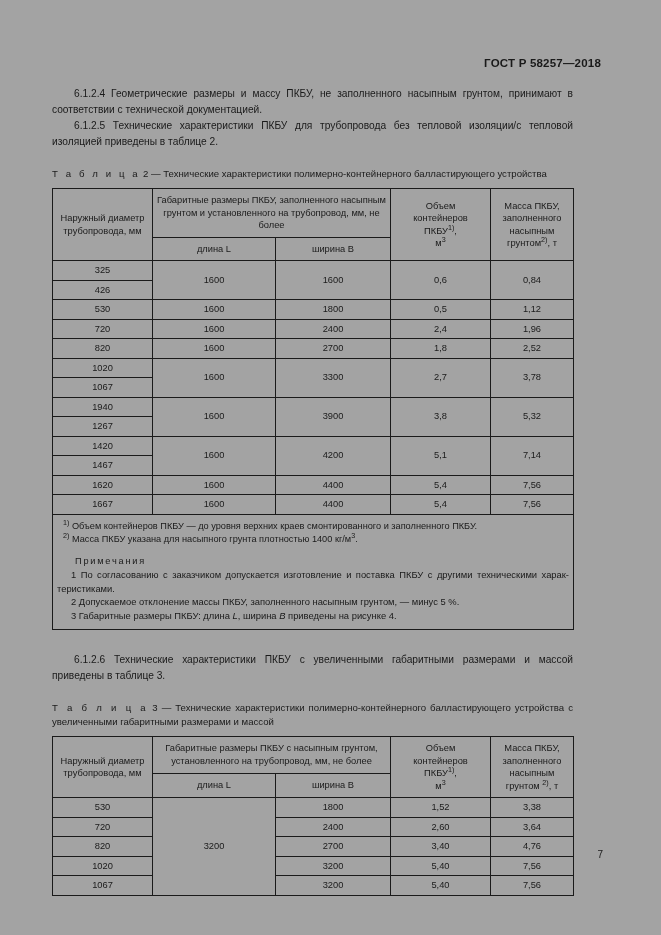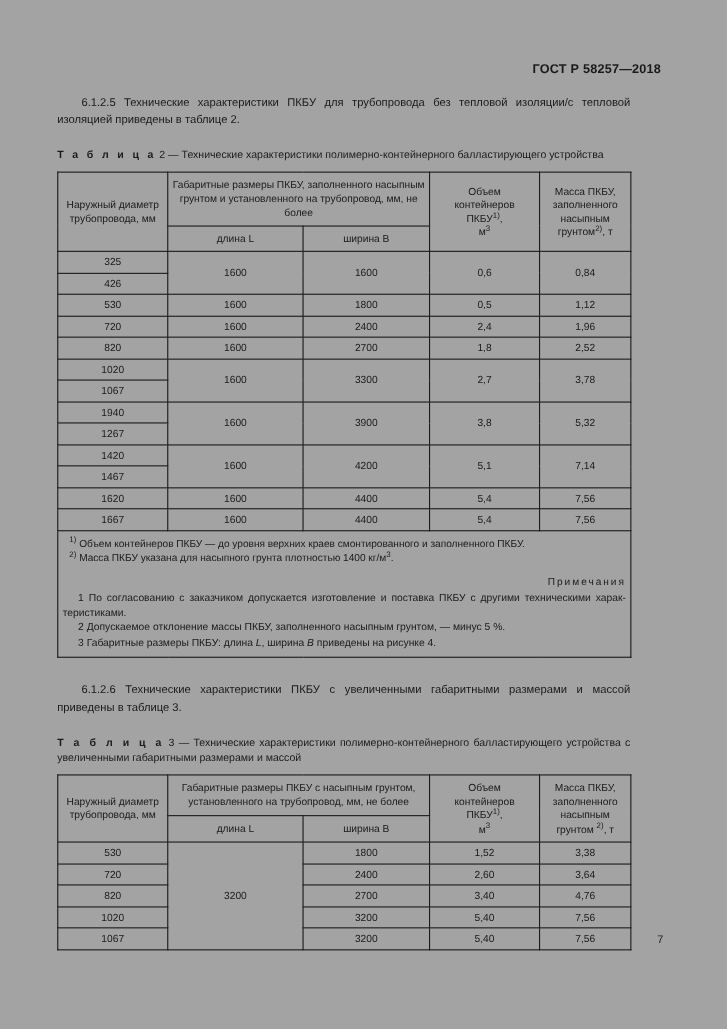--- a/index.html
+++ b/index.html
@@ -48,21 +48,20 @@
   .spacer-22 { height: 22px; }
 
   .table-caption {
     font-size: 9.6px;
     line-height: 14px;
     margin-bottom: 7px;
     text-align: justify;
   }
   .cap-word {
     letter-spacing: 2.6px;
-    font-weight: bold;
   }
 
   table.gost {
     border-collapse: collapse;
     width: 521px;
     table-layout: fixed;
     font-size: 9.3px;
   }
   table.gost td, table.gost th {
     border: 1px solid #1a1a1a;
@@ -95,21 +94,20 @@
     line-height: 13.2px;
     padding-left: 16px;
     text-indent: -10px;
   }
   .notes-head {
     font-size: 9.2px;
     letter-spacing: 1.8px;
     margin-top: 9px;
     margin-bottom: 1px;
     padding-left: 18px;
-    text-align: right;
   }
   .note-item {
     font-size: 9.4px;
     line-height: 13.4px;
     text-indent: 14px;
     text-align: justify;
   }
   sup {
     font-size: 7.2px;
     vertical-align: super;
@@ -126,20 +124,21 @@
 </style>
 </head>
 <body>
 
 <div class="page">
 
   <div class="doc-header">ГОСТ Р 58257—2018</div>
 
   <div class="content">
 
+    <p class="para">6.1.2.4  Геометрические размеры и массу ПКБУ, не заполненного насыпным грунтом, принимают в соответствии с технической документацией.</p>
     <p class="para">6.1.2.5  Технические характеристики ПКБУ для трубопровода без тепловой изоляции/с тепловой изоляцией приведены в таблице 2.</p>
 
     <div class="spacer-18"></div>
 
     <div class="table-caption">
       <span class="cap-word">Т а б л и ц а</span>
       <span>2</span>
       <span>— Технические характеристики полимерно-контейнерного балластирующего устройства</span>
     </div>
 

